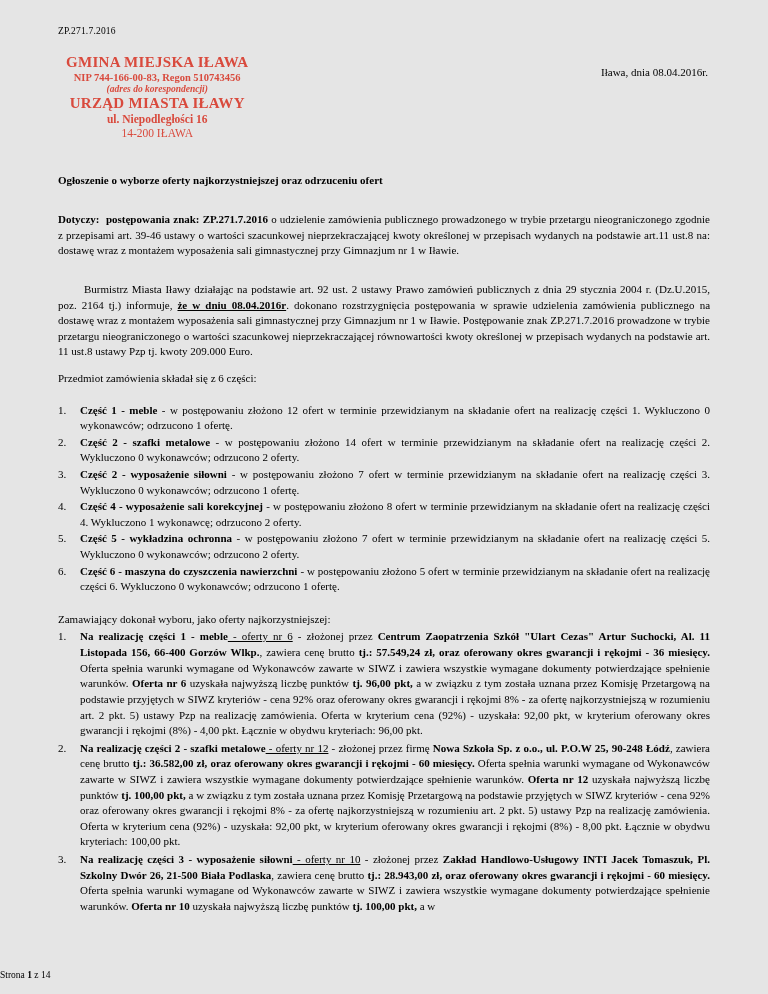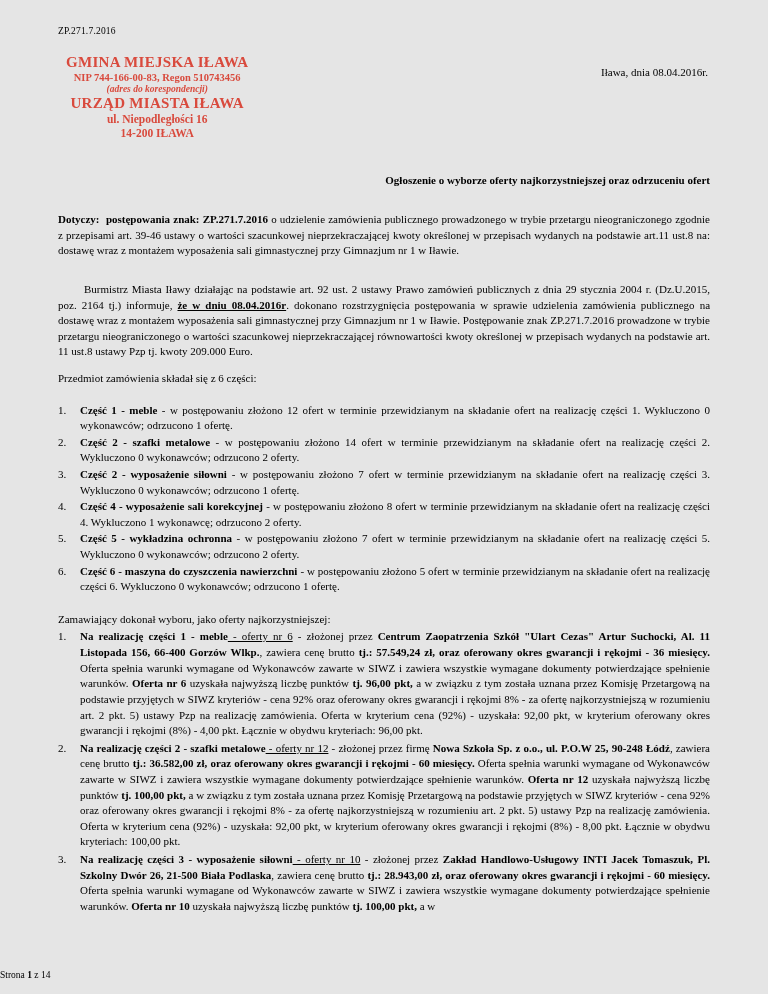--- a/index.html
+++ b/index.html
@@ -55,30 +55,30 @@
     font-size: 15px;
     font-weight: bold;
     letter-spacing: 0.3px;
   }
   .lh5 {
     font-size: 11.5px;
     font-weight: bold;
   }
   .lh6 {
     font-size: 11.5px;
-    font-weight: bold;
+    font-weight: normal;
   }
   .place-date {
     font-size: 11px;
     padding-top: 12px;
     padding-right: 2px;
     white-space: nowrap;
   }
   .title {
-    text-align: right;
+    text-align: left;
     font-weight: bold;
     font-size: 11px;
     margin-top: 34px;
     margin-bottom: 26px;
   }
   p.body {
     font-size: 11px;
     text-align: justify;
     line-height: 1.42;
     margin: 0 0 11px 0;
@@ -140,21 +140,21 @@
 
 <div class="page">
 
   <div class="doc-ref">ZP.271.7.2016</div>
 
   <div class="header-row">
     <div class="letterhead">
       <div class="lh1">GMINA MIEJSKA IŁAWA</div>
       <div class="lh2">NIP 744-166-00-83, Regon 510743456</div>
       <div class="lh3">(adres do korespondencji)</div>
-      <div class="lh4">URZĄD MIASTA IŁAWA</div>
+      <div class="lh4">URZĄD MIASTA IŁAWY</div>
       <div class="lh5">ul. Niepodległości 16</div>
       <div class="lh6">14-200 IŁAWA</div>
     </div>
     <div class="place-date">Iława, dnia 08.04.2016r.</div>
   </div>
 
   <div class="title">Ogłoszenie o wyborze oferty najkorzystniejszej oraz odrzuceniu ofert</div>
 
   <p class="body"><b><span>Dotyczy:</span>&nbsp; <span>postępowania</span> <span>znak:</span> <span>ZP.271.7.2016</span></b><span> o udzielenie zamówienia publicznego prowadzonego w trybie przetargu nieograniczonego zgodnie z przepisami art. 39-46 ustawy o wartości szacunkowej nieprzekraczającej kwoty określonej w przepisach wydanych na podstawie art.11 ust.8 na: dostawę wraz z montażem wyposażenia sali gimnastycznej przy Gimnazjum nr 1 w Iławie.</span></p>
 

